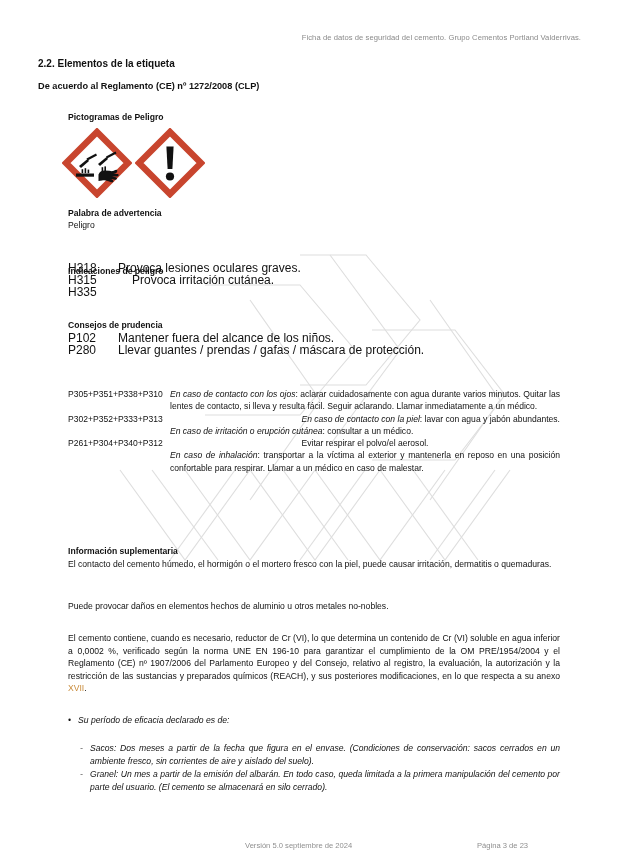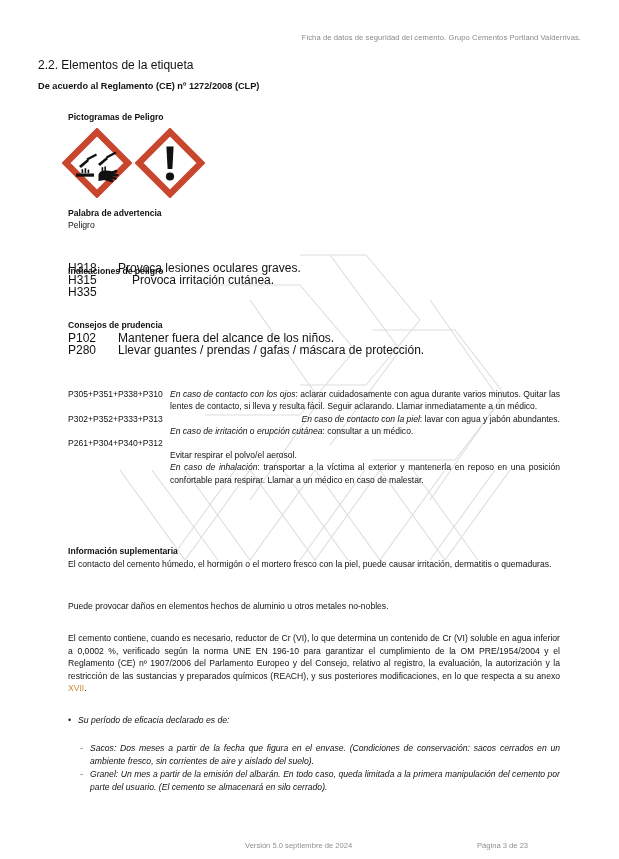--- a/index.html
+++ b/index.html
@@ -42,22 +42,22 @@
     left: 0; top: 33px;
     width: 581px;
     text-align: right;
     font-size: 7.6px;
     color: #8a8a8a;
     letter-spacing: 0.01em;
   }
 
   .h-section {
     position: absolute;
-    font-size: 12px;
-    font-weight: normal;
+    font-size: 10px;
+    font-weight: bold;
     color: #111;
   }
   .p-normal {
     position: absolute;
     font-size: 9.2px;
     font-weight: bold;
     color: #111;
   }
 
   .block-label {
@@ -299,21 +299,21 @@
         <div class="pcode">P302+P352+P333+P313</div>
         <div class="pbody">
           <div style="text-align:right;"><i>En caso de contacto con la piel</i><span>: lavar con agua y jabón abundantes.</span></div>
           <div style="text-align:left;"><i>En caso de irritación o erupción cutánea</i><span>: consultar a un médico.</span></div>
         </div>
       </div>
 
       <div class="prow">
         <div class="pcode">P261+P304+P340+P312</div>
         <div class="pbody">
-          <div style="text-align:left;margin-top:12px;"><span>Evitar respirar el polvo/el aerosol.</span></div>
+          <div style="text-align:center;"><span>Evitar respirar el polvo/el aerosol.</span></div>
           <div><i>En caso de inhalación</i><span>: transportar a la víctima al exterior y mantenerla en reposo en una posición confortable para respirar. Llamar a un médico en caso de malestar.</span></div>
         </div>
       </div>
 
     </div>
 
     <div class="block-label" style="left:68px; top:546px;">Información suplementaria</div>
 
     <div class="para" style="left:68px; top:558px; width:492px;">El contacto del cemento húmedo, el hormigón o el mortero fresco con la piel, puede causar irritación, dermatitis o quemaduras.</div>
 

